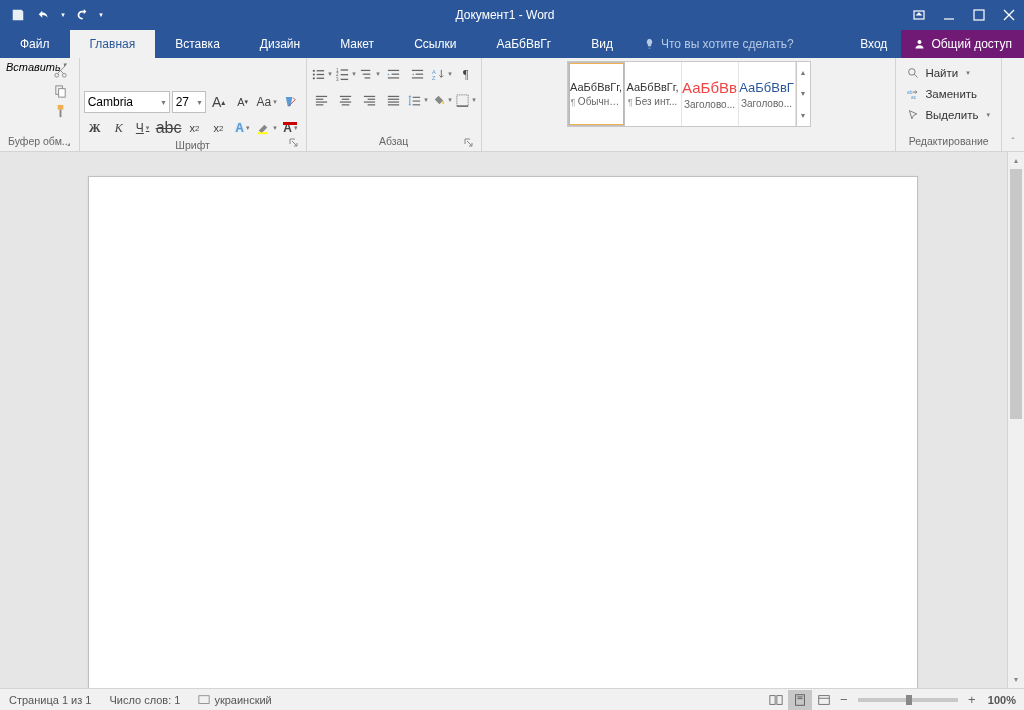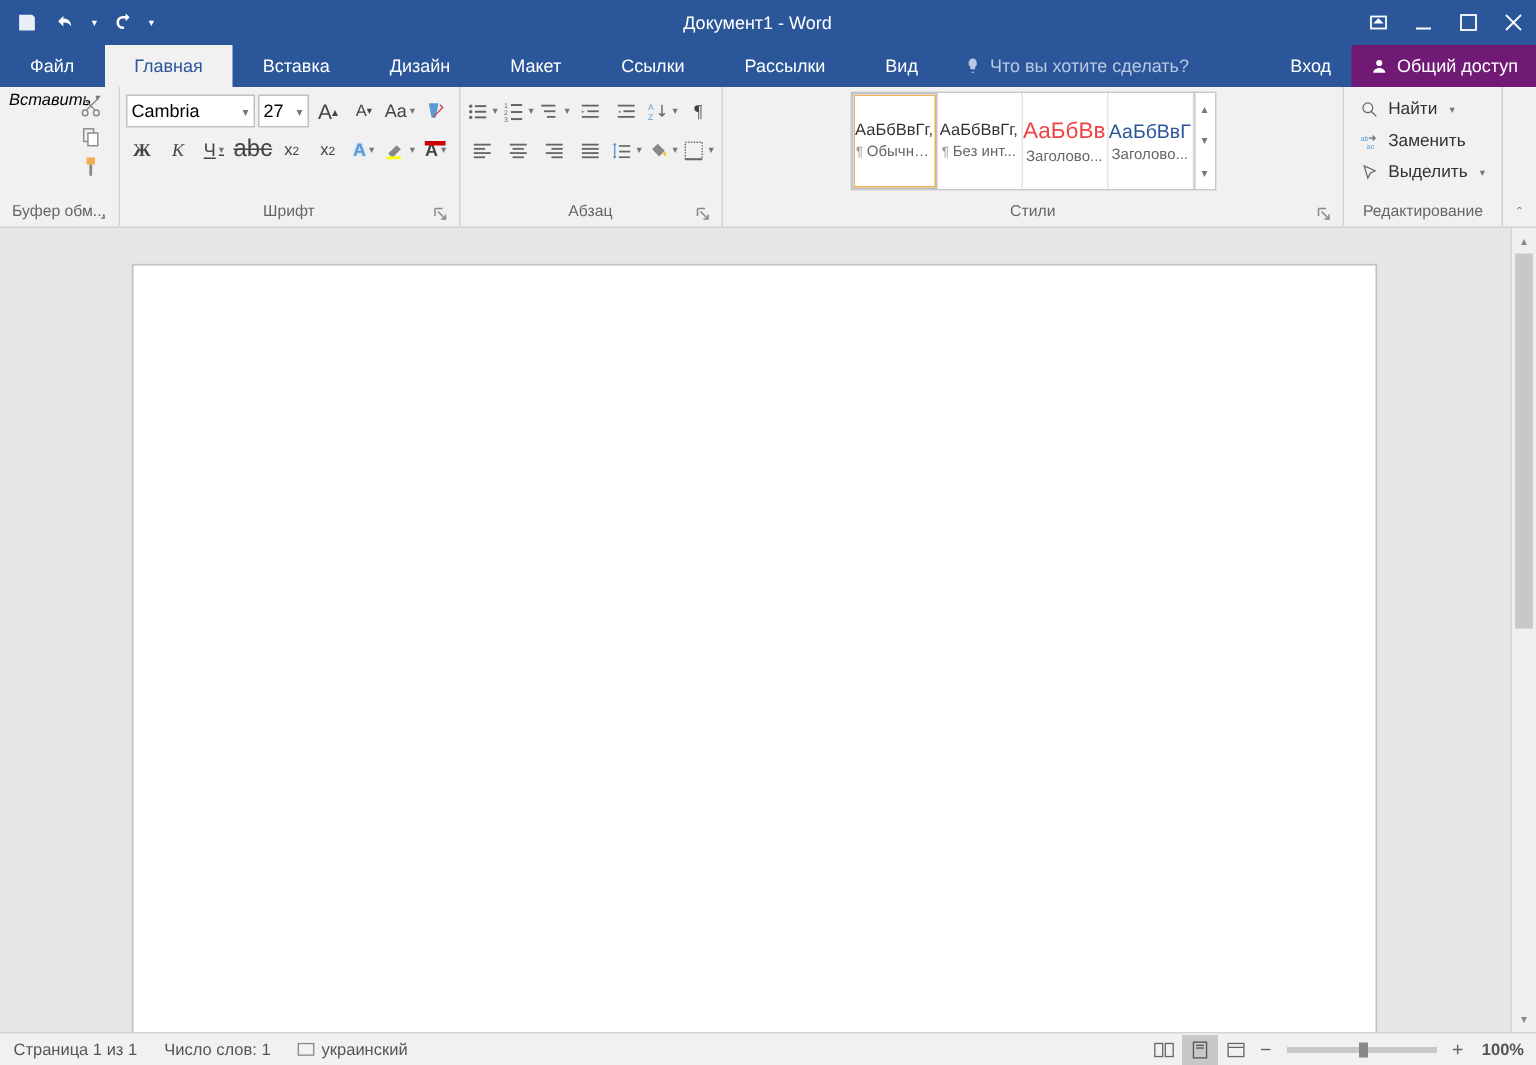--- a/index.html
+++ b/index.html
@@ -45,21 +45,21 @@
 
 
 .font-row { display: flex; align-items: center; gap: 2px; }
 .font-combo { height: 22px; border: 1px solid #c0c0c0; background: #fff; font-size: 12px; padding: 0 3px; display: flex; align-items: center; cursor: pointer; }
 .font-combo.name { width: 86px; }
 .font-combo.size { width: 34px; }
 .font-combo::after { content: "▾"; color: #777; margin-left: auto; font-size: 8px; }
 .rbtn { height: 22px; min-width: 22px; display: flex; align-items: center; justify-content: center; cursor: pointer; font-size: 12px; color: #444; position: relative; }
 .rbtn.dd::after { content: "▾"; font-size: 7px; color: #777; margin-left: 2px; }
 .rbtn svg { width: 15px; height: 15px; }
-.font-col { display: flex; flex-direction: column; gap: 4px; padding-top: 2px; }
+.font-col { display: flex; flex-direction: column; gap: 4px; padding-top: 2px; margin-top: 28px; }
 
 
 .para-col { display: flex; flex-direction: column; gap: 4px; padding-top: 2px; }
 
 
 .styles-gallery { display: flex; border: 1px solid #c8c8c8; background: #fff; height: 66px; }
 .style-item { width: 57px; border-right: 1px solid #e4e4e4; display: flex; flex-direction: column; align-items: center; justify-content: center; cursor: pointer; padding: 2px; }
 .style-item.selected { border: 1px solid #c0c0c0; box-shadow: inset 0 0 0 1px #f0b050; }
 .style-preview { font-size: 11px; color: #333; }
 .style-preview.heading1 { color: #ef4444; font-size: 15px; }
@@ -155,21 +155,21 @@
   </div>
 </div>
 
 <div class="tabbar">
   <div class="tab file">Файл</div>
   <div class="tab active">Главная</div>
   <div class="tab">Вставка</div>
   <div class="tab">Дизайн</div>
   <div class="tab">Макет</div>
   <div class="tab">Ссылки</div>
-  <div class="tab">Рассылки</div>
+  <div class="tab">АаБбВвГг</div>
   <div class="tab">Вид</div>
   <div class="tellme">
     <svg viewBox="0 0 16 16">
         <path d="M8 1a4 4 0 00-2 7v2h4v-2a4 4 0 00-2-7zm-1 11h2v1H7z"></path>
       </svg>
     <span>Что вы хотите сделать?</span>
   </div>
   <div class="tab-spacer"></div>
   <div class="signin">Вход</div>
   <div class="share">
@@ -420,26 +420,20 @@
           <div class="style-preview heading2">АаБбВвГ</div>
           <div class="style-name">Заголово...</div>
         </div>
         <div class="gallery-more">
           <div>▴</div>
           <div>▾</div>
           <div>▾</div>
         </div>
       </div>
     </div>
-    <div class="group-label">
-      <span>Стили</span>
-      <div class="dlg-launcher"><svg viewBox="0 0 10 10">
-            <path d="M1 1h5M1 1v5M3 3l5 5M8 5v3H5" stroke="#888" fill="none"></path>
-          </svg></div>
-    </div>
   </div>
 
   <div class="group">
     <div class="group-body">
       <div class="edit-col">
         <div class="edit-item dd">
           <svg viewBox="0 0 16 16">
               <circle cx="6" cy="6" r="4" fill="none" stroke="#666"></circle>
               <line x1="9" y1="9" x2="13" y2="13" stroke="#666"></line>
             </svg>

